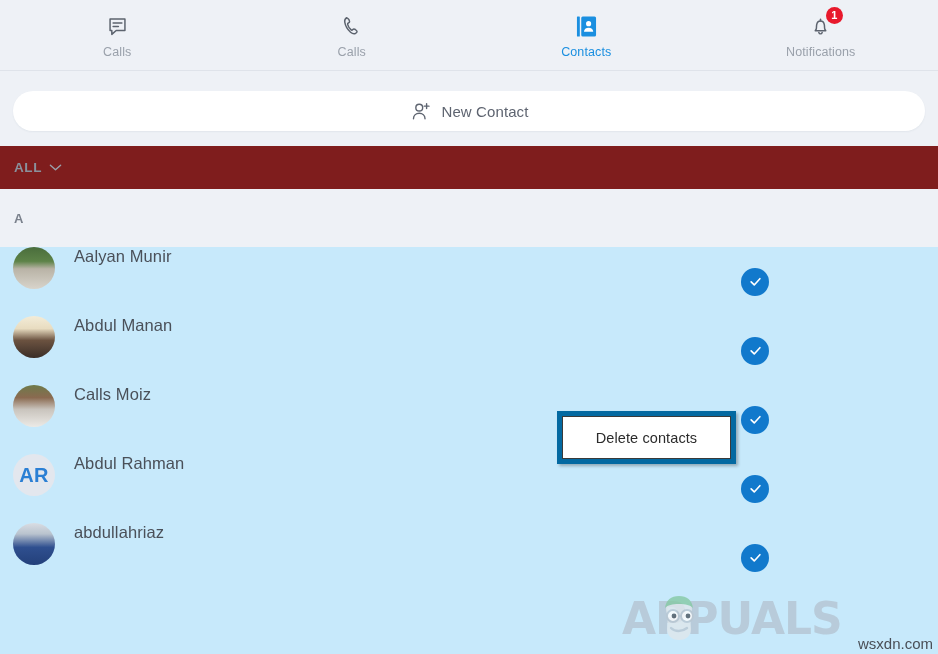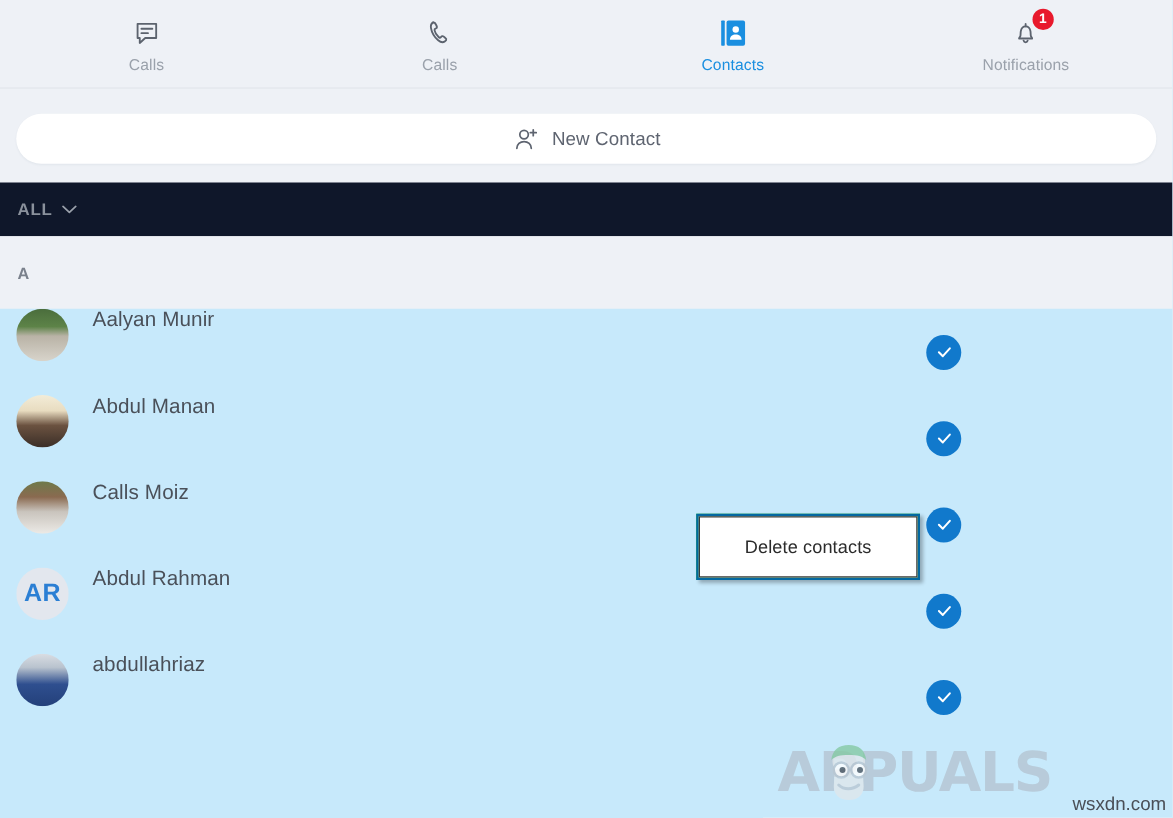--- a/index.html
+++ b/index.html
@@ -104,21 +104,21 @@
     color: #5e6470;
     letter-spacing: 0.1px;
   }
 
   
   .filter-row {
     position: absolute;
     left: 0; top: 146px;
     width: 938px;
     height: 43px;
-    background: #0f172a;
+    background: #7f1d1d;
     display: flex;
     align-items: center;
   }
   .filter-pill {
     display: flex;
     align-items: center;
     gap: 7px;
     margin-left: 14px;
     cursor: pointer;
     user-select: none;
@@ -211,21 +211,21 @@
     cursor: pointer;
   }
 
   
   .delete-highlight {
     position: absolute;
     left: 557px;
     top: 411px;
     width: 179px;
     height: 53px;
-    border: 2px solid #0369a1;
+    border: 5px solid #0369a1;
     background: #22c322;
     box-shadow: 2px 2px 3px rgba(0,0,0,0.28);
     z-index: 30;
   }
   .delete-box {
     position: absolute;
     left: 0; top: 0;
     width: 100%;
     height: 100%;
     background: #ffffff;

